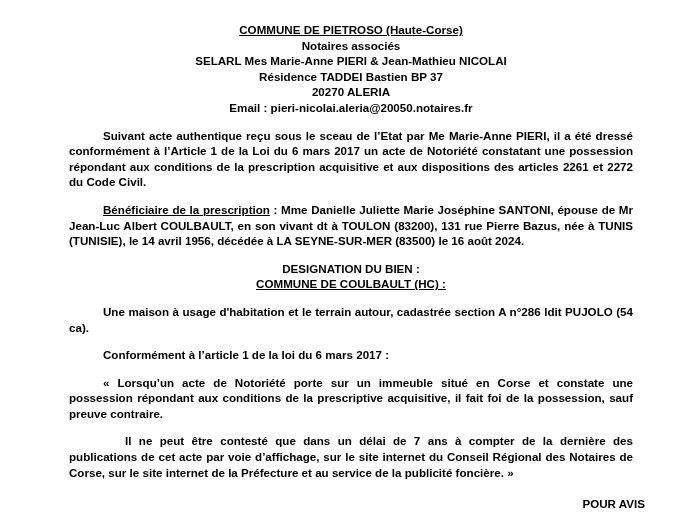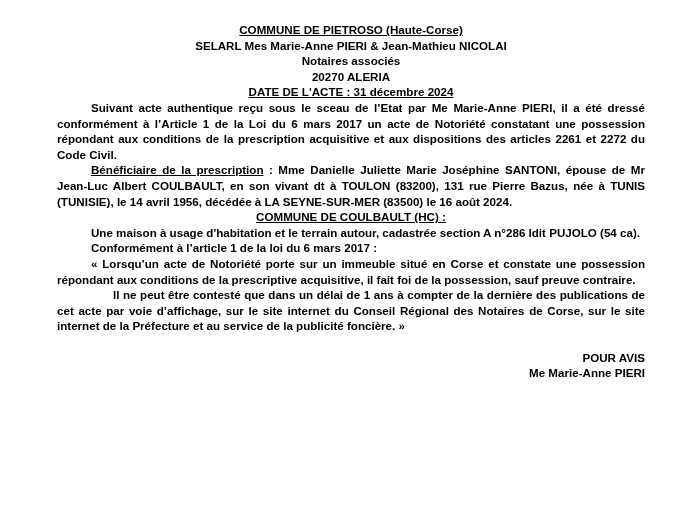--- a/index.html
+++ b/index.html
@@ -29,55 +29,54 @@
     line-height: 15.6px;
     letter-spacing: 0px;
   }
   .justify { text-align: justify; text-justify: inter-word; }
   .right   { text-align: right; }
   .u       { text-decoration: underline; }
   .indent  { text-indent: 34px; }
   .indent-lg { text-indent: 56px; }
   .hdr-line { display: block; text-align: center; }
   .inline-u { text-decoration: underline; }
-  .para { margin: 0; }
+  .para { margin: 12px; }
   .sigblock { margin-top: 16px; }
 </style>
 </head>
 <body>
 
 <div class="page">
   <div class="doc">
 
     <div class="hdr-line">
       <span class="u">COMMUNE DE PIETROSO (Haute-Corse)</span>
     </div>
+    <div class="hdr-line">Notaires associés</div>
     <div class="hdr-line">SELARL Mes Marie-Anne PIERI &amp; Jean-Mathieu NICOLAI</div>
-    <div class="hdr-line">Notaires associés</div>
+    <div class="hdr-line">Résidence TADDEI Bastien BP 37</div>
     <div class="hdr-line">20270 ALERIA</div>
+    <div class="hdr-line">Email : pieri-nicolai.aleria@20050.notaires.fr</div>
 
-    <div class="hdr-line">
-      <span class="u">DATE DE L'ACTE : 31 décembre 2024</span>
-    </div>
 
     <p class="para justify indent">Suivant acte authentique reçu sous le sceau de l’Etat par Me Marie-Anne PIERI, il a été dressé conformément à l’Article 1 de la Loi du 6 mars 2017 un acte de Notoriété constatant une possession répondant aux conditions de la prescription acquisitive et aux dispositions des articles 2261 et 2272 du Code Civil.</p>
 
     <p class="para justify indent"><span class="inline-u">Bénéficiaire de la prescription</span><span> : Mme Danielle Juliette Marie Joséphine SANTONI, épouse de Mr Jean-Luc Albert COULBAULT, en son vivant dt à TOULON (83200), 131 rue Pierre Bazus, née à TUNIS (TUNISIE), le 14 avril 1956, décédée à LA SEYNE-SUR-MER (83500) le 16 août 2024.</span></p>
 
+    <div class="hdr-line">DESIGNATION DU BIEN :</div>
     <div class="hdr-line">
       <span class="u">COMMUNE DE COULBAULT (HC) :</span>
     </div>
 
     <p class="para justify indent">Une maison à usage d'habitation et le terrain autour, cadastrée section A n°286 ldit PUJOLO (54 ca).</p>
 
     <p class="para justify indent">Conformément à l’article 1 de la loi du 6 mars 2017 :</p>
 
     <p class="para justify indent">« Lorsqu’un acte de Notoriété porte sur un immeuble situé en Corse et constate une possession répondant aux conditions de la prescriptive acquisitive, il fait foi de la possession, sauf preuve contraire.</p>
 
-    <p class="para justify indent-lg">Il ne peut être contesté que dans un délai de 1 ans à compter de la dernière des publications de cet acte par voie d’affichage, sur le site internet du Conseil Régional des Notaires de Corse, sur le site internet de la Préfecture et au service de la publicité foncière. »</p>
+    <p class="para justify indent-lg">Il ne peut être contesté que dans un délai de 7 ans à compter de la dernière des publications de cet acte par voie d’affichage, sur le site internet du Conseil Régional des Notaires de Corse, sur le site internet de la Préfecture et au service de la publicité foncière. »</p>
 
     <div class="sigblock">
       <div class="right">POUR AVIS</div>
-      <div class="right">Me Marie-Anne PIERI</div>
     </div>
 
   </div>
 </div>
 
 </body></html>

